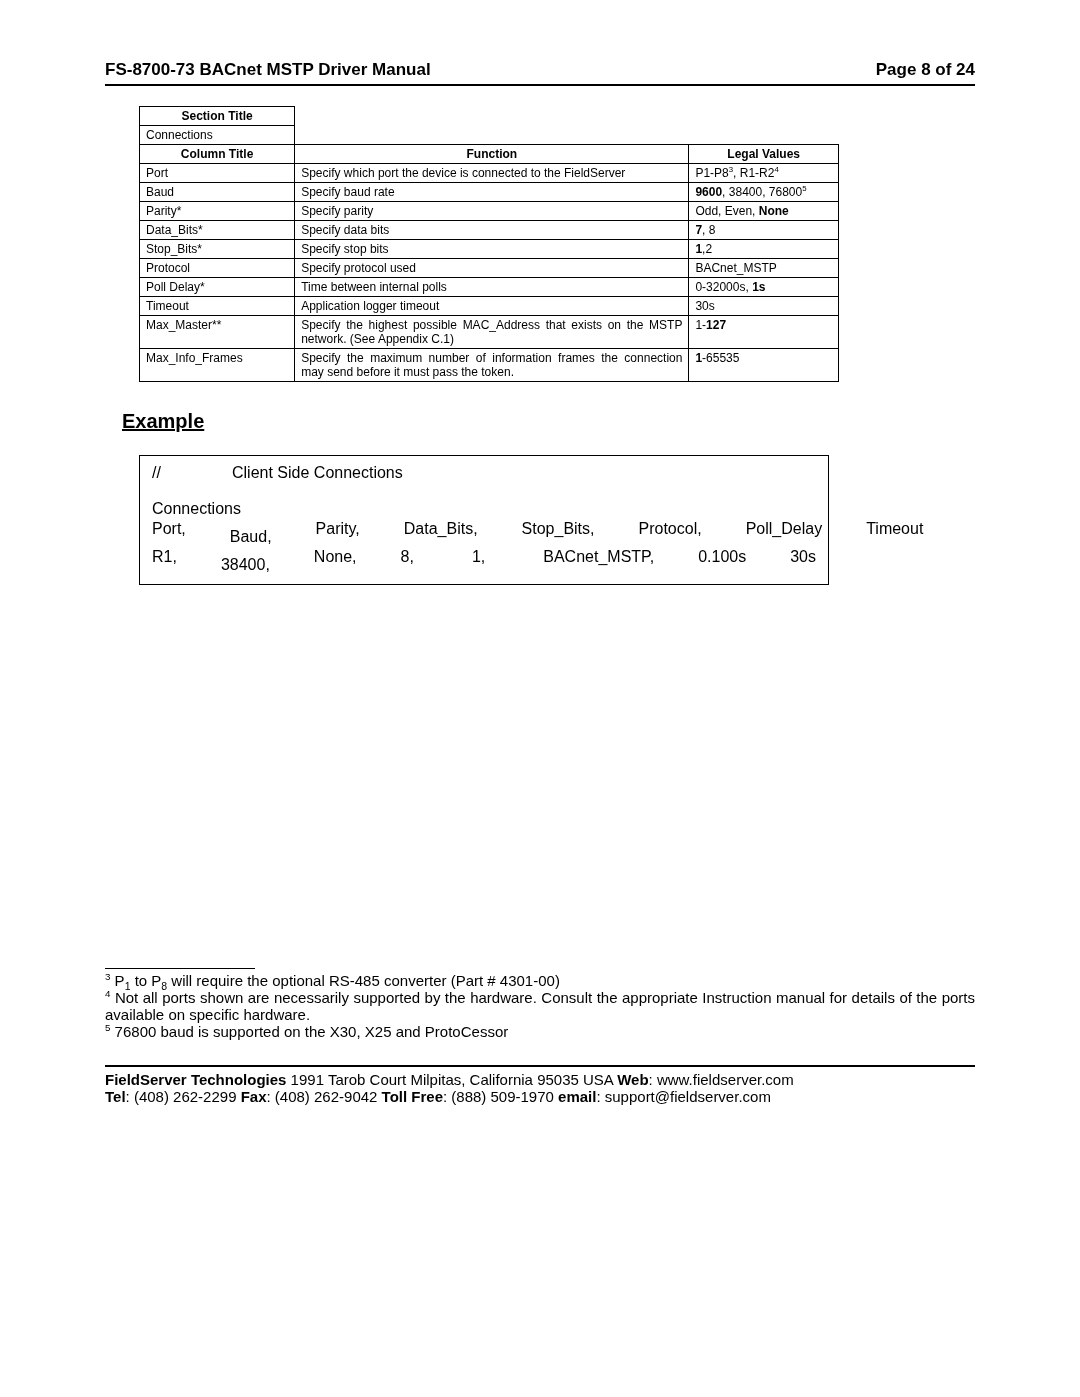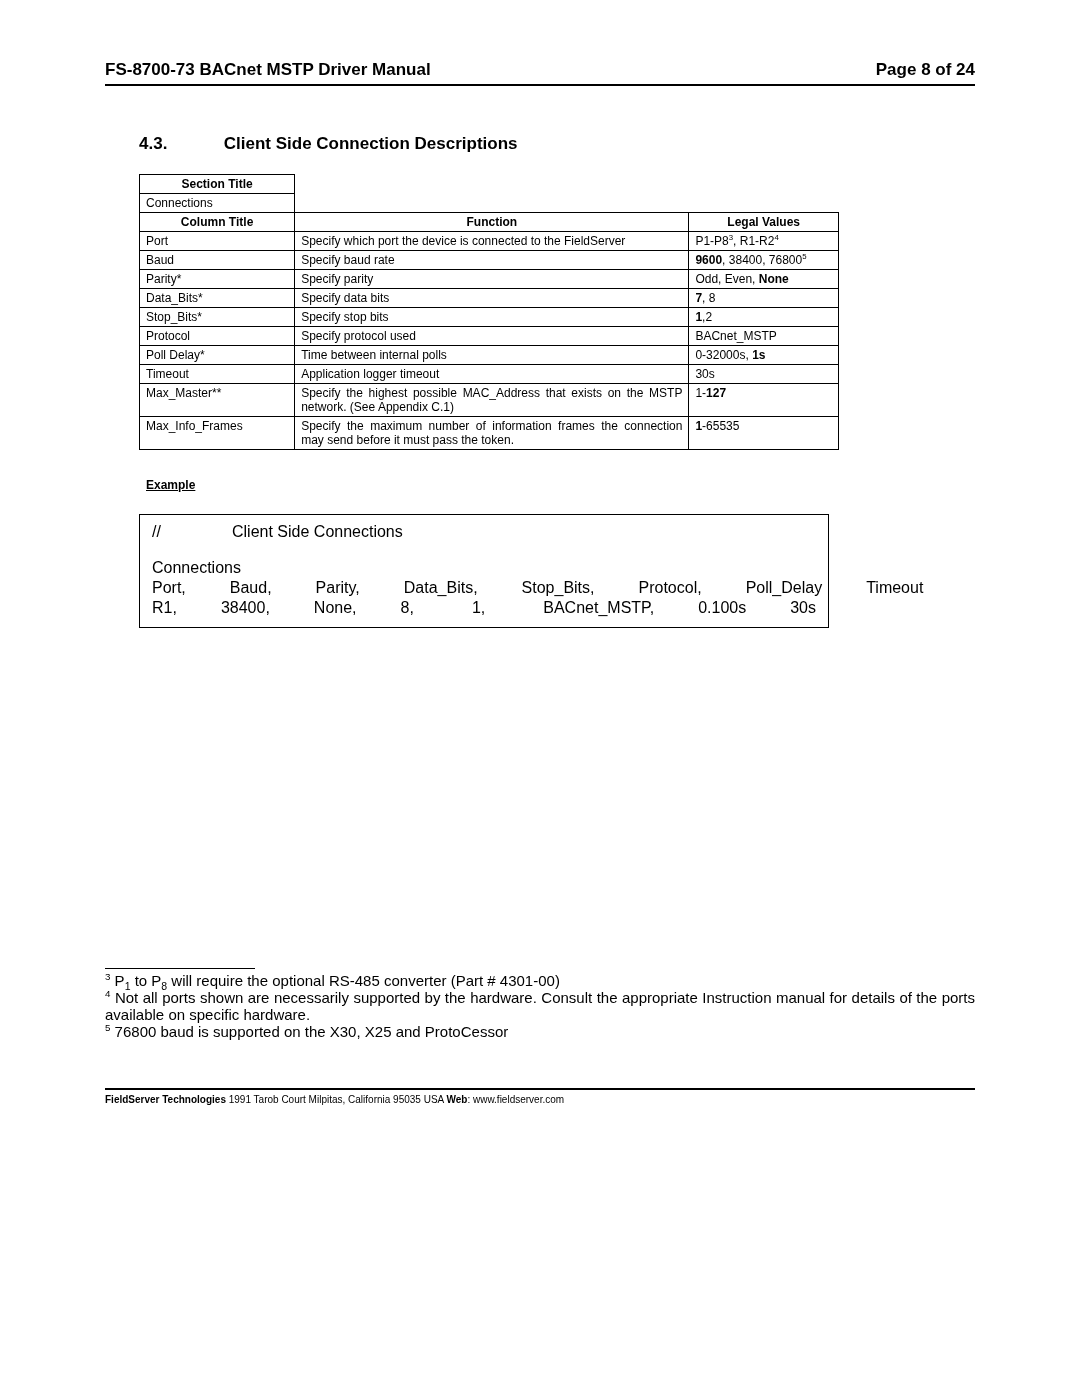--- a/index.html
+++ b/index.html
@@ -47,78 +47,74 @@
     width: 145px;
   }
   .hdrcell { font-weight: bold; text-align: center; }
   .col-title { width: 145px; }
   .col-func { width: 400px; text-align: center; }
   .col-legal { width: 140px; }
   sup { font-size: 0.65em; vertical-align: super; line-height: 0; }
   sub { font-size: 0.7em; vertical-align: sub; line-height: 0; }
   .example-label {
     margin-top: 28px;
-    margin-left: 41px;
+    margin-left: 17px;
     font-weight: bold;
     text-decoration: underline;
-    font-size: 12px;
+    font-size: 20px;
   }
   .example-box {
     margin-top: 22px;
     margin-left: 34px;
     width: 664px;
     border: 1px solid #000;
     padding: 8px 12px 10px 12px;
     font-size: 16px;
   }
   .ex-comment { display:flex; gap:0; }
   .ex-cols { display:flex; margin-top: 2px; gap: 44px; }
   .ex-c1 { width: 68px; }
-  .ex-c2 { width: 68px; }
+  .ex-c2 { width: 68px; margin-top: 8px; }
   .ex-c3 { width: 64px; }
   .ex-c4 { width: 94px; }
   .ex-c5 { width: 94px; }
   .ex-c6 { width: 136px; }
   .ex-c7 { width: 94px; }
   .ex-c8 { width: 70px; }
   .footnotes {
     position: absolute;
     bottom: 107px;
     left: 105px;
     right: 105px;
     font-size: 15px;
     text-align: justify;
   }
   .footnote-sep { border-top: 1px solid #000; width: 150px; margin-bottom: 3px; }
   .footer {
     position: absolute;
     bottom: 42px;
     left: 105px;
     right: 105px;
-    font-size: 10px;
+    font-size: 15px;
     border-top: 2px solid #000;
     padding-top: 4px;
   }
   .b { font-weight: bold; }
   .justify { text-align: justify; }
   .fn-line { margin: 0; }
 </style>
 </head>
 <body>
 
 <div class="page">
   <div class="hdr">
     <span>FS-8700-73 BACnet MSTP Driver Manual</span>
     <span>Page 8 of 24</span>
   </div>
 
-  <div class="section-title">
-    <span class="section-num">4.3.</span>
-    <span>Client Side Connection Descriptions</span>
-  </div>
 
   <div class="tbl-wrap">
     <table class="main">
       <tbody>
           <tr class="row-section-title">
             <td class="col-title">Section Title</td>
           </tr>
       <tr>
             <td class="col-title">Connections</td>
           </tr>
@@ -236,14 +232,17 @@
     </p>
     <p class="fn-line">
       <sup>5</sup><span> 76800 baud is supported on the X30, X25 and ProtoCessor</span>
     </p>
   </div>
 
   <div class="footer">
     <div>
       <span class="b">FieldServer Technologies</span><span> 1991 Tarob Court Milpitas, California 95035 USA   </span><span class="b">Web</span><span>: www.fieldserver.com</span>
     </div>
+    <div>
+      <span class="b">Tel</span><span>: (408) 262-2299   </span><span class="b">Fax</span><span>: (408) 262-9042   </span><span class="b">Toll Free</span><span>: (888) 509-1970   </span><span class="b">email</span><span>: support@fieldserver.com</span>
+    </div>
   </div>
 </div>
 
 </body></html>

